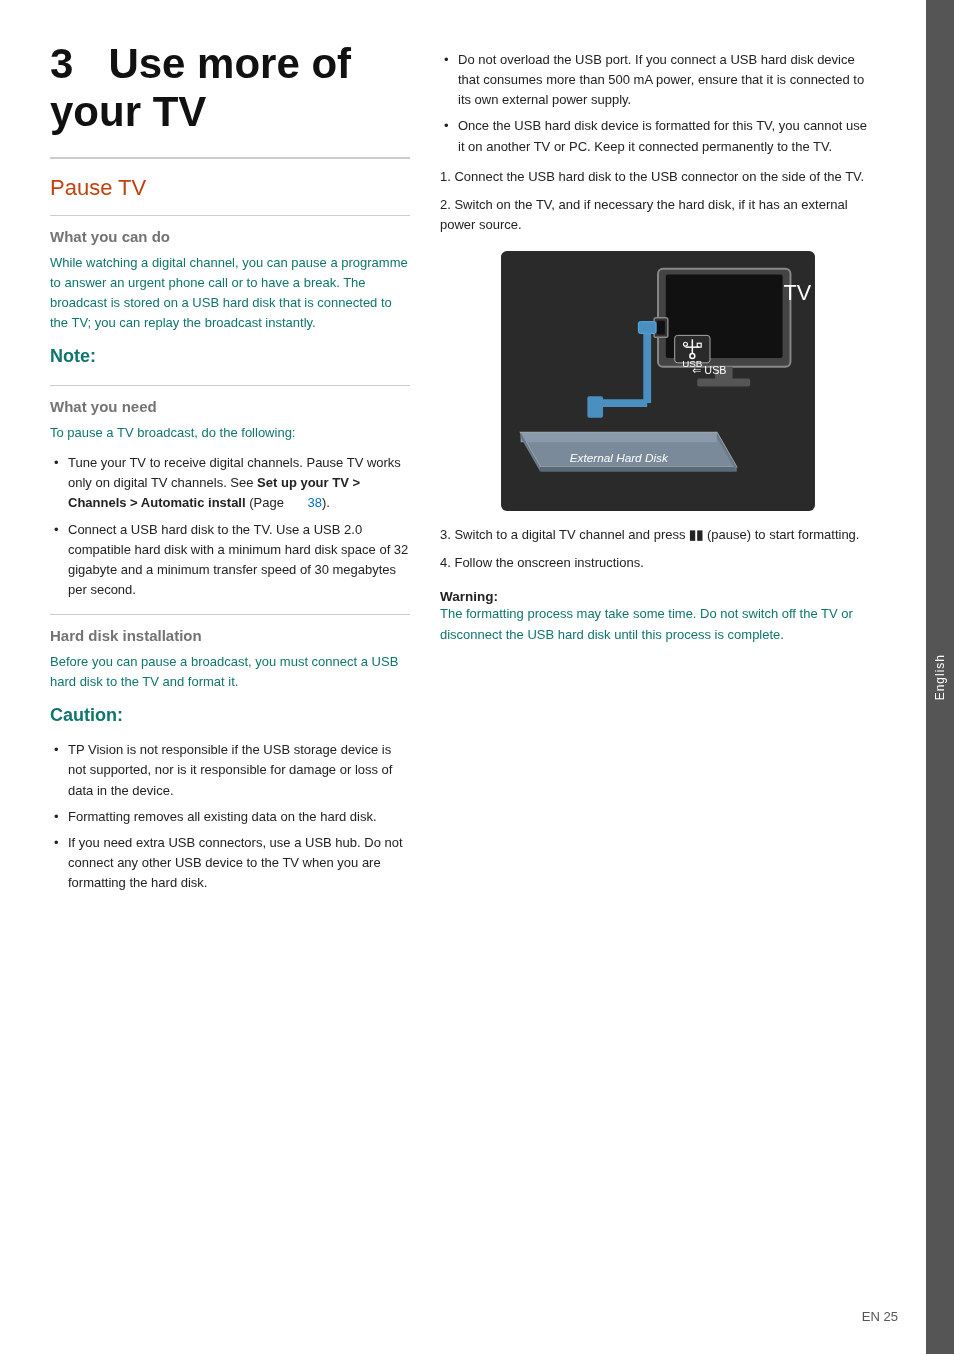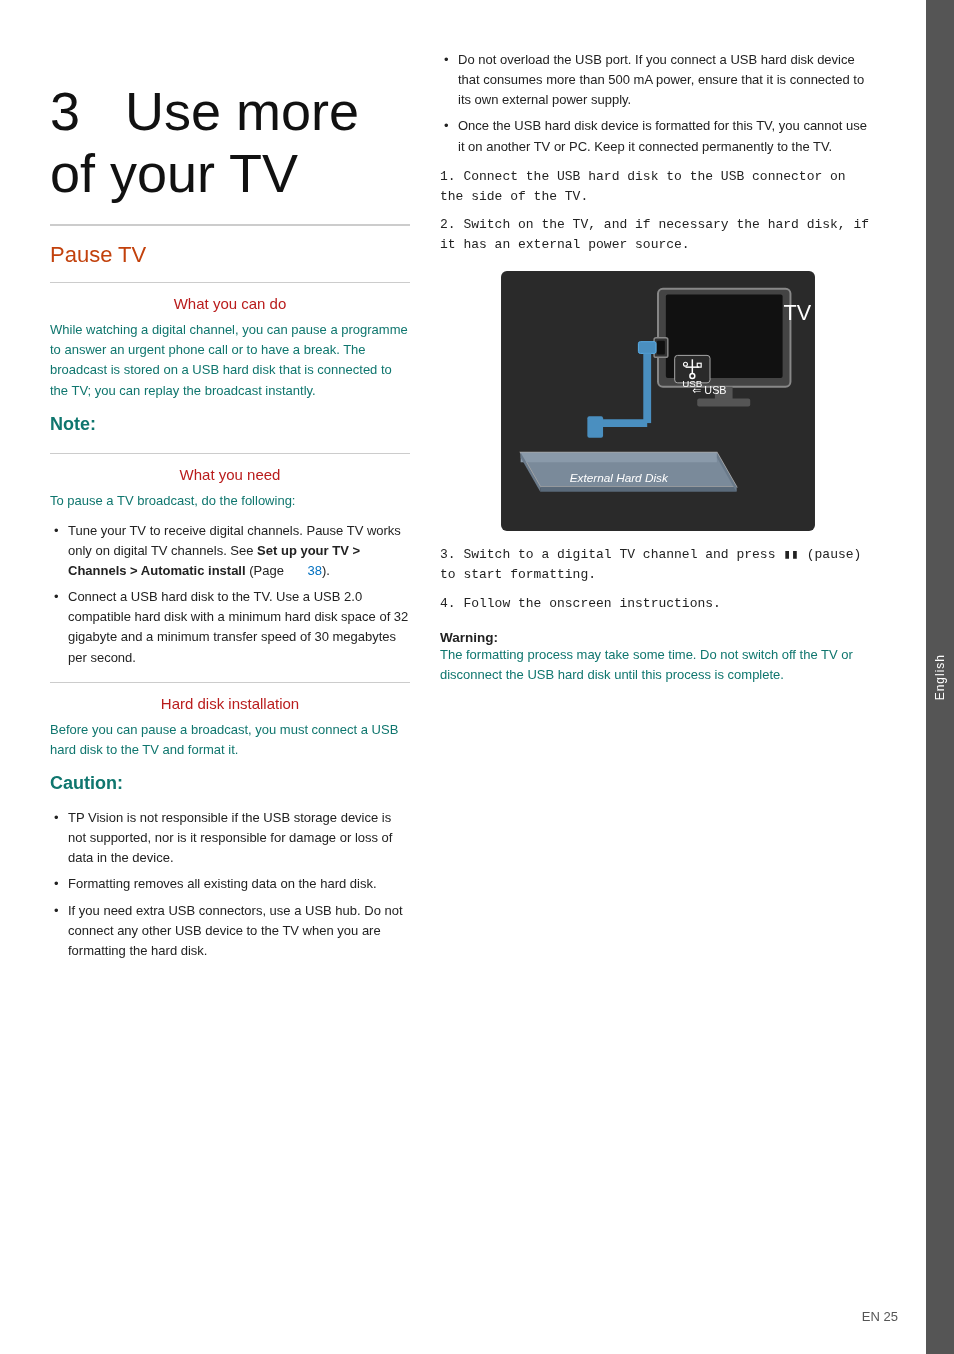--- a/index.html
+++ b/index.html
@@ -57,26 +57,25 @@
       flex-shrink: 0;
     }
 
     
     .right-col {
       flex: 1;
     }
 
     
     .chapter-heading {
-      font-size: 54px;
-      font-weight: 400;
+      font-size: 42px;
+      font-weight: 700;
       line-height: 1.15;
       margin-bottom: 20px;
       color: #111;
-      margin-top: 40px;
     }
 
     hr.thick-rule {
       border: none;
       border-top: 2px solid #ccc;
       margin: 18px 0 16px 0;
     }
 
     hr.thin-rule {
       border: none;
@@ -86,24 +85,23 @@
 
     .section-title {
       font-size: 22px;
       font-weight: 300;
       margin-bottom: 12px;
       color: #c2410c;
     }
 
     .subsection-title {
       font-size: 15px;
-      font-weight: normal;
+      font-weight: bold;
       margin-bottom: 8px;
-      color: #b91c1c;
-      text-align: center;
+      color: #737373;
     }
 
     .note-label {
       font-weight: bold;
       font-size: 18px;
       text-align: right;
     }
 
     .body-text {
       font-size: 13px;
@@ -175,21 +173,20 @@
       right: 56px;
       font-size: 13px;
       color: #555;
       margin-top: 33px;
     }
 
     .step-text {
       font-size: 13px;
       line-height: 1.55;
       margin-bottom: 8px;
-      font-family: Liberation Mono, monospace;
     }
   </style>
 </head>
 <body>
 
 <div class="page-container">
 
   <div class="side-tab">
     <span class="side-tab-text">English</span>
   </div>

